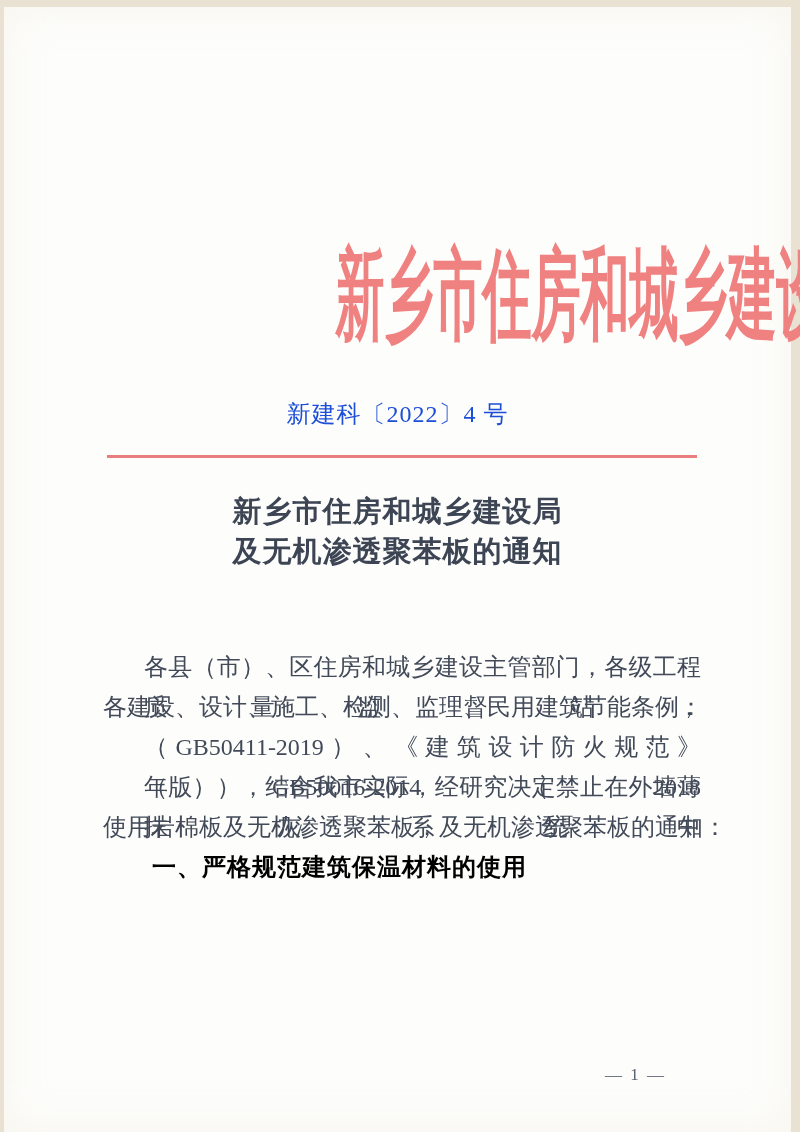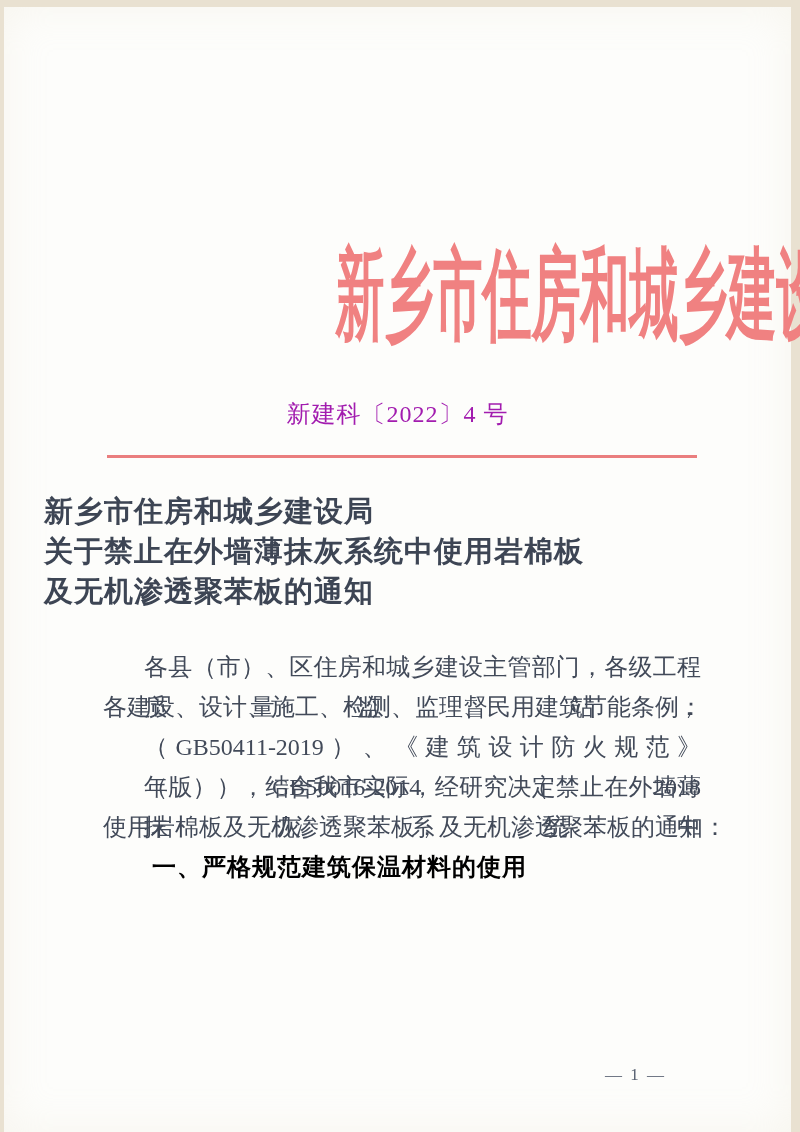--- a/index.html
+++ b/index.html
@@ -42,39 +42,40 @@
   }
   
   .doc-number {
     position: absolute;
     top: 390px;
     left: 0;
     right: 0;
     text-align: center;
     font-size: 24px;
     line-height: 34px;
-    color: #a21caf;
+    color: #1d4ed8;
     letter-spacing: 1px;
     font-family: Liberation Serif, serif;
   }
   
   .red-rule {
     position: absolute;
     top: 448px;
     left: 103px;
     width: 590px;
     height: 3px;
     background: #ea7e7e;
   }
   
   .main-title {
     position: absolute;
     top: 484px;
     left: 40px;
     right: 40px;
+    text-align: center;
     font-size: 29px;
     line-height: 40px;
     font-weight: bold;
     color: #3d4554;
     letter-spacing: 1px;
   }
   
   .body-text {
     position: absolute;
     top: 640px;
@@ -124,21 +125,20 @@
   <div class="banner">
     <span class="stretch">新乡市住房和城乡建设局文件</span>
   </div>
 
   <div class="doc-number">新建科〔2022〕4 号</div>
 
   <div class="red-rule"></div>
 
   <div class="main-title">
     <div>新乡市住房和城乡建设局</div>
-    <div>关于禁止在外墙薄抹灰系统中使用岩棉板</div>
     <div>及无机渗透聚苯板的通知</div>
   </div>
 
   <div class="body-text">
     <div class="line fill">各县（市）、区住房和城乡建设主管部门，各级工程质量监督站，</div>
     <div class="line">各建设、设计、施工、检测、监理、民用建筑节能条例：</div>
     <div class="line fill">（GB50411-2019）、《建筑设计防火规范》（GB50016-2014（2018</div>
     <div class="line fill">年版）），结合我市实际，经研究决定禁止在外墙薄抹灰系统中</div>
     <div class="line">使用岩棉板及无机渗透聚苯板，及无机渗透聚苯板的通知：</div>
     <div class="section-heading">一、严格规范建筑保温材料的使用</div>

